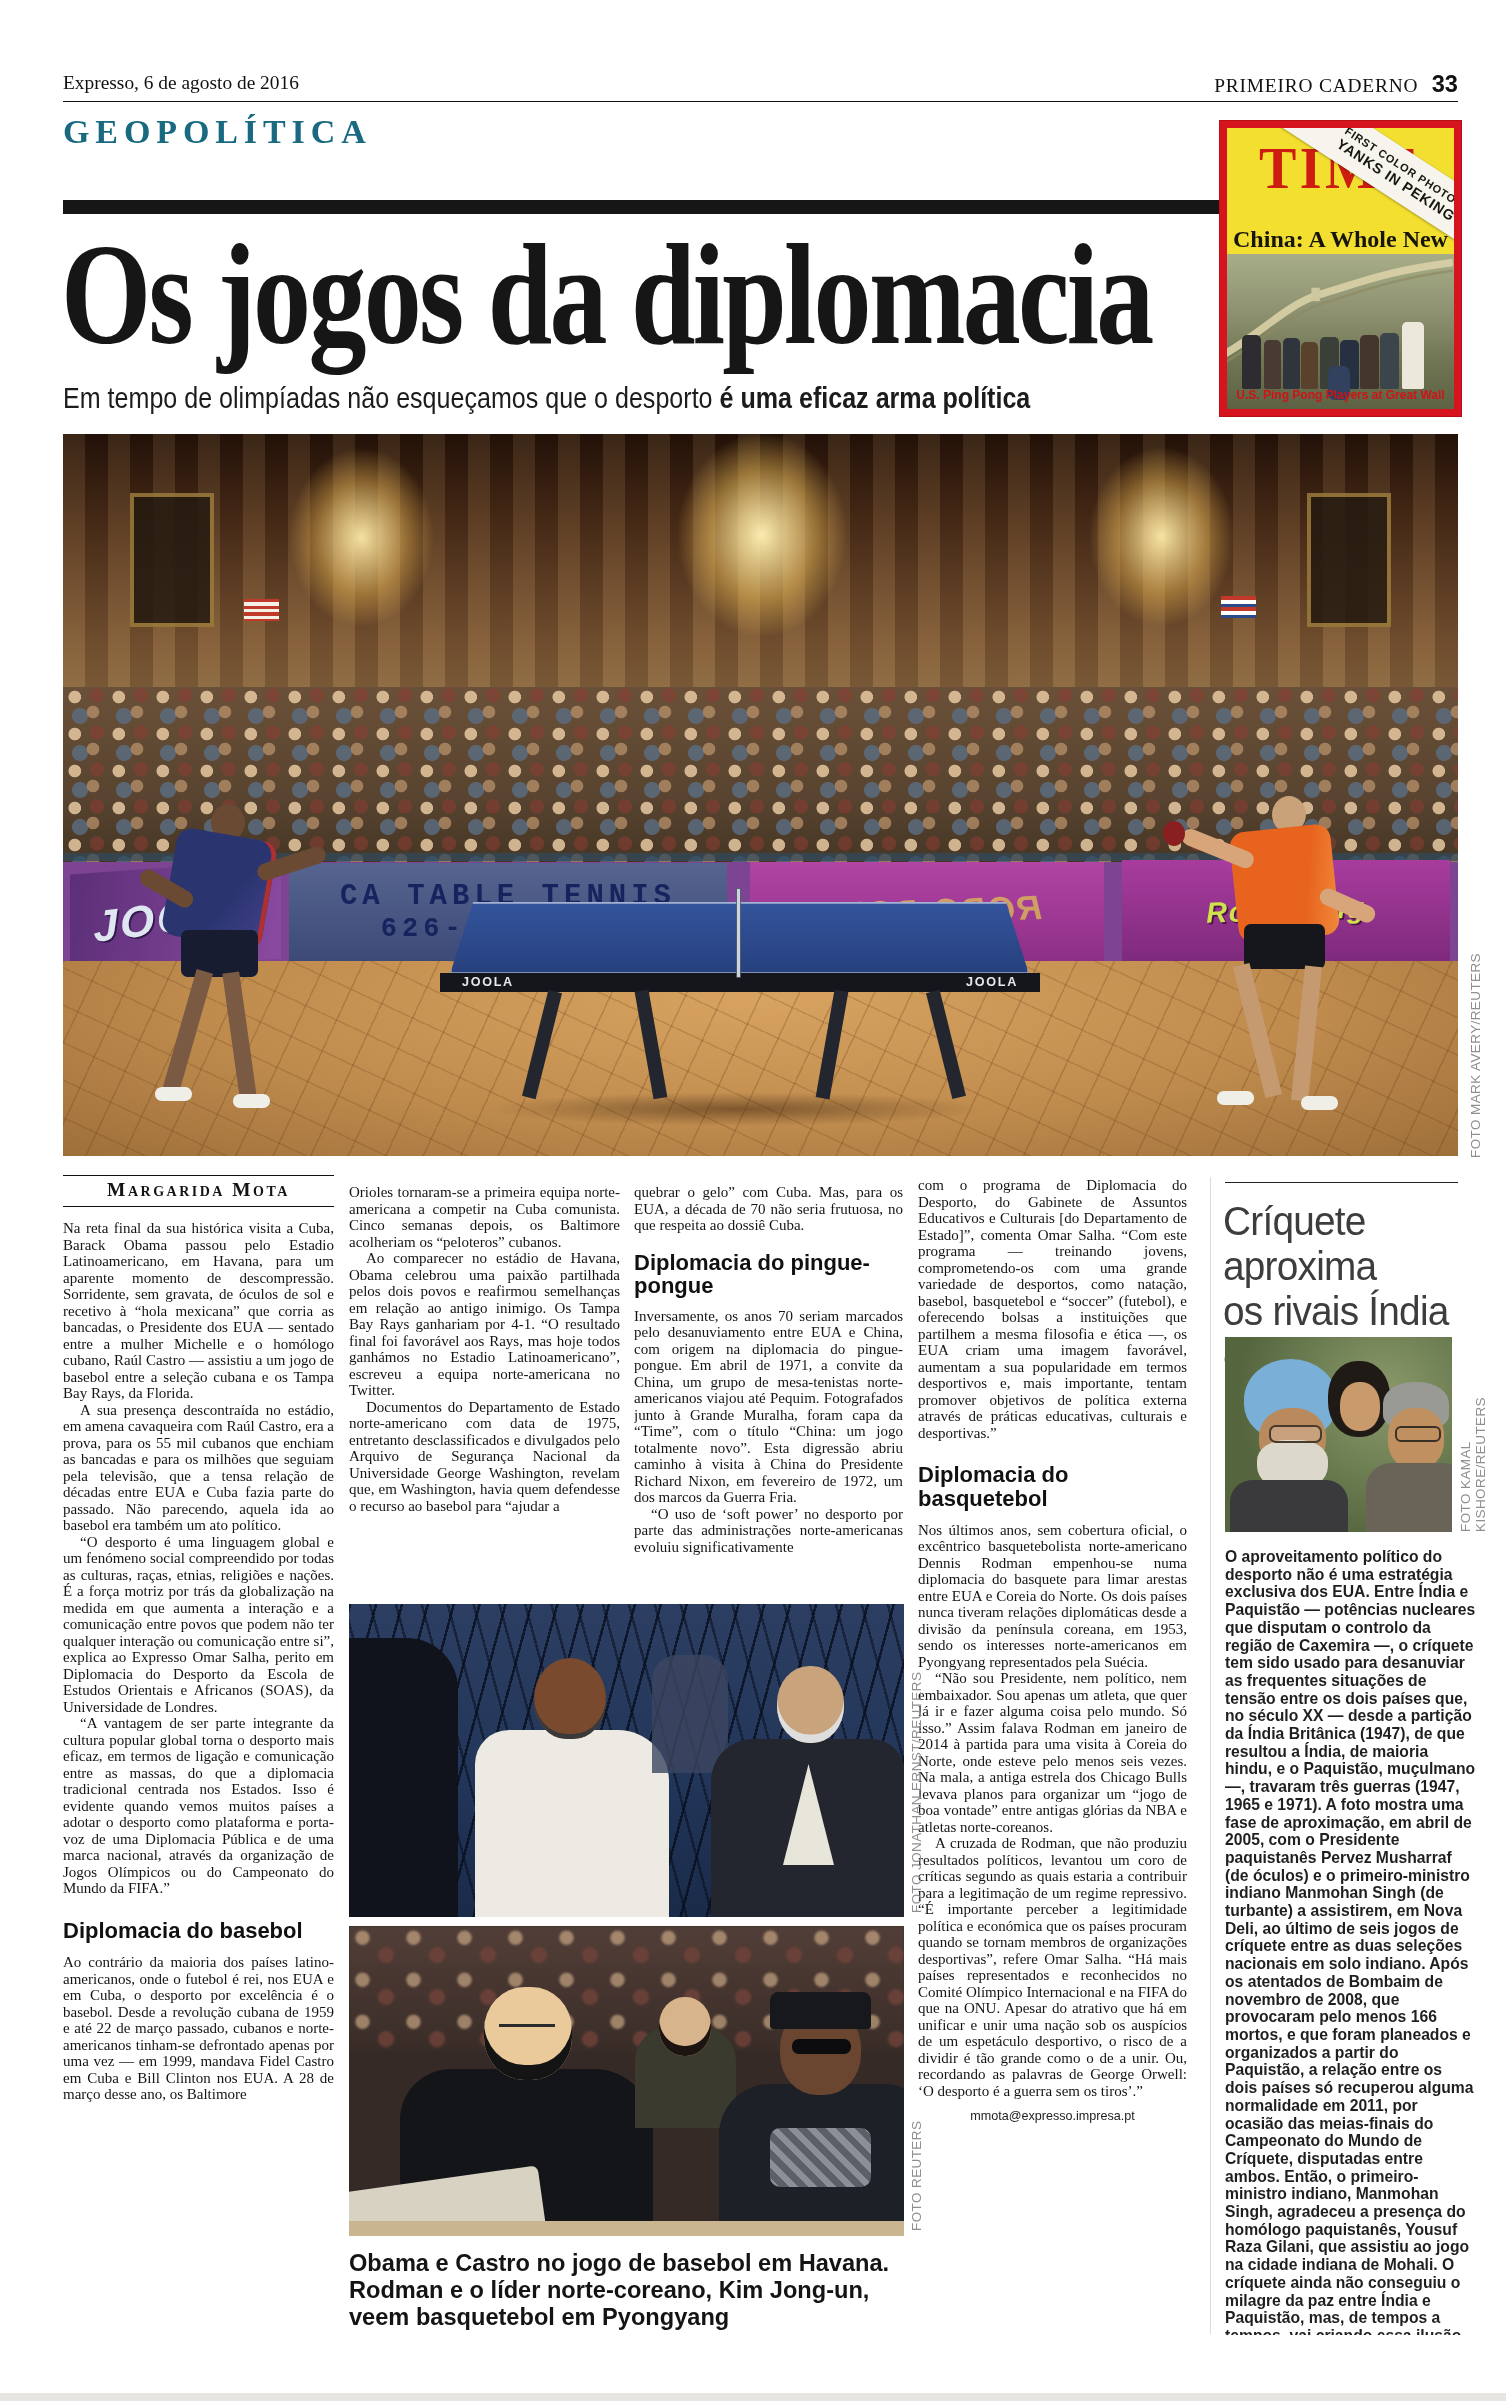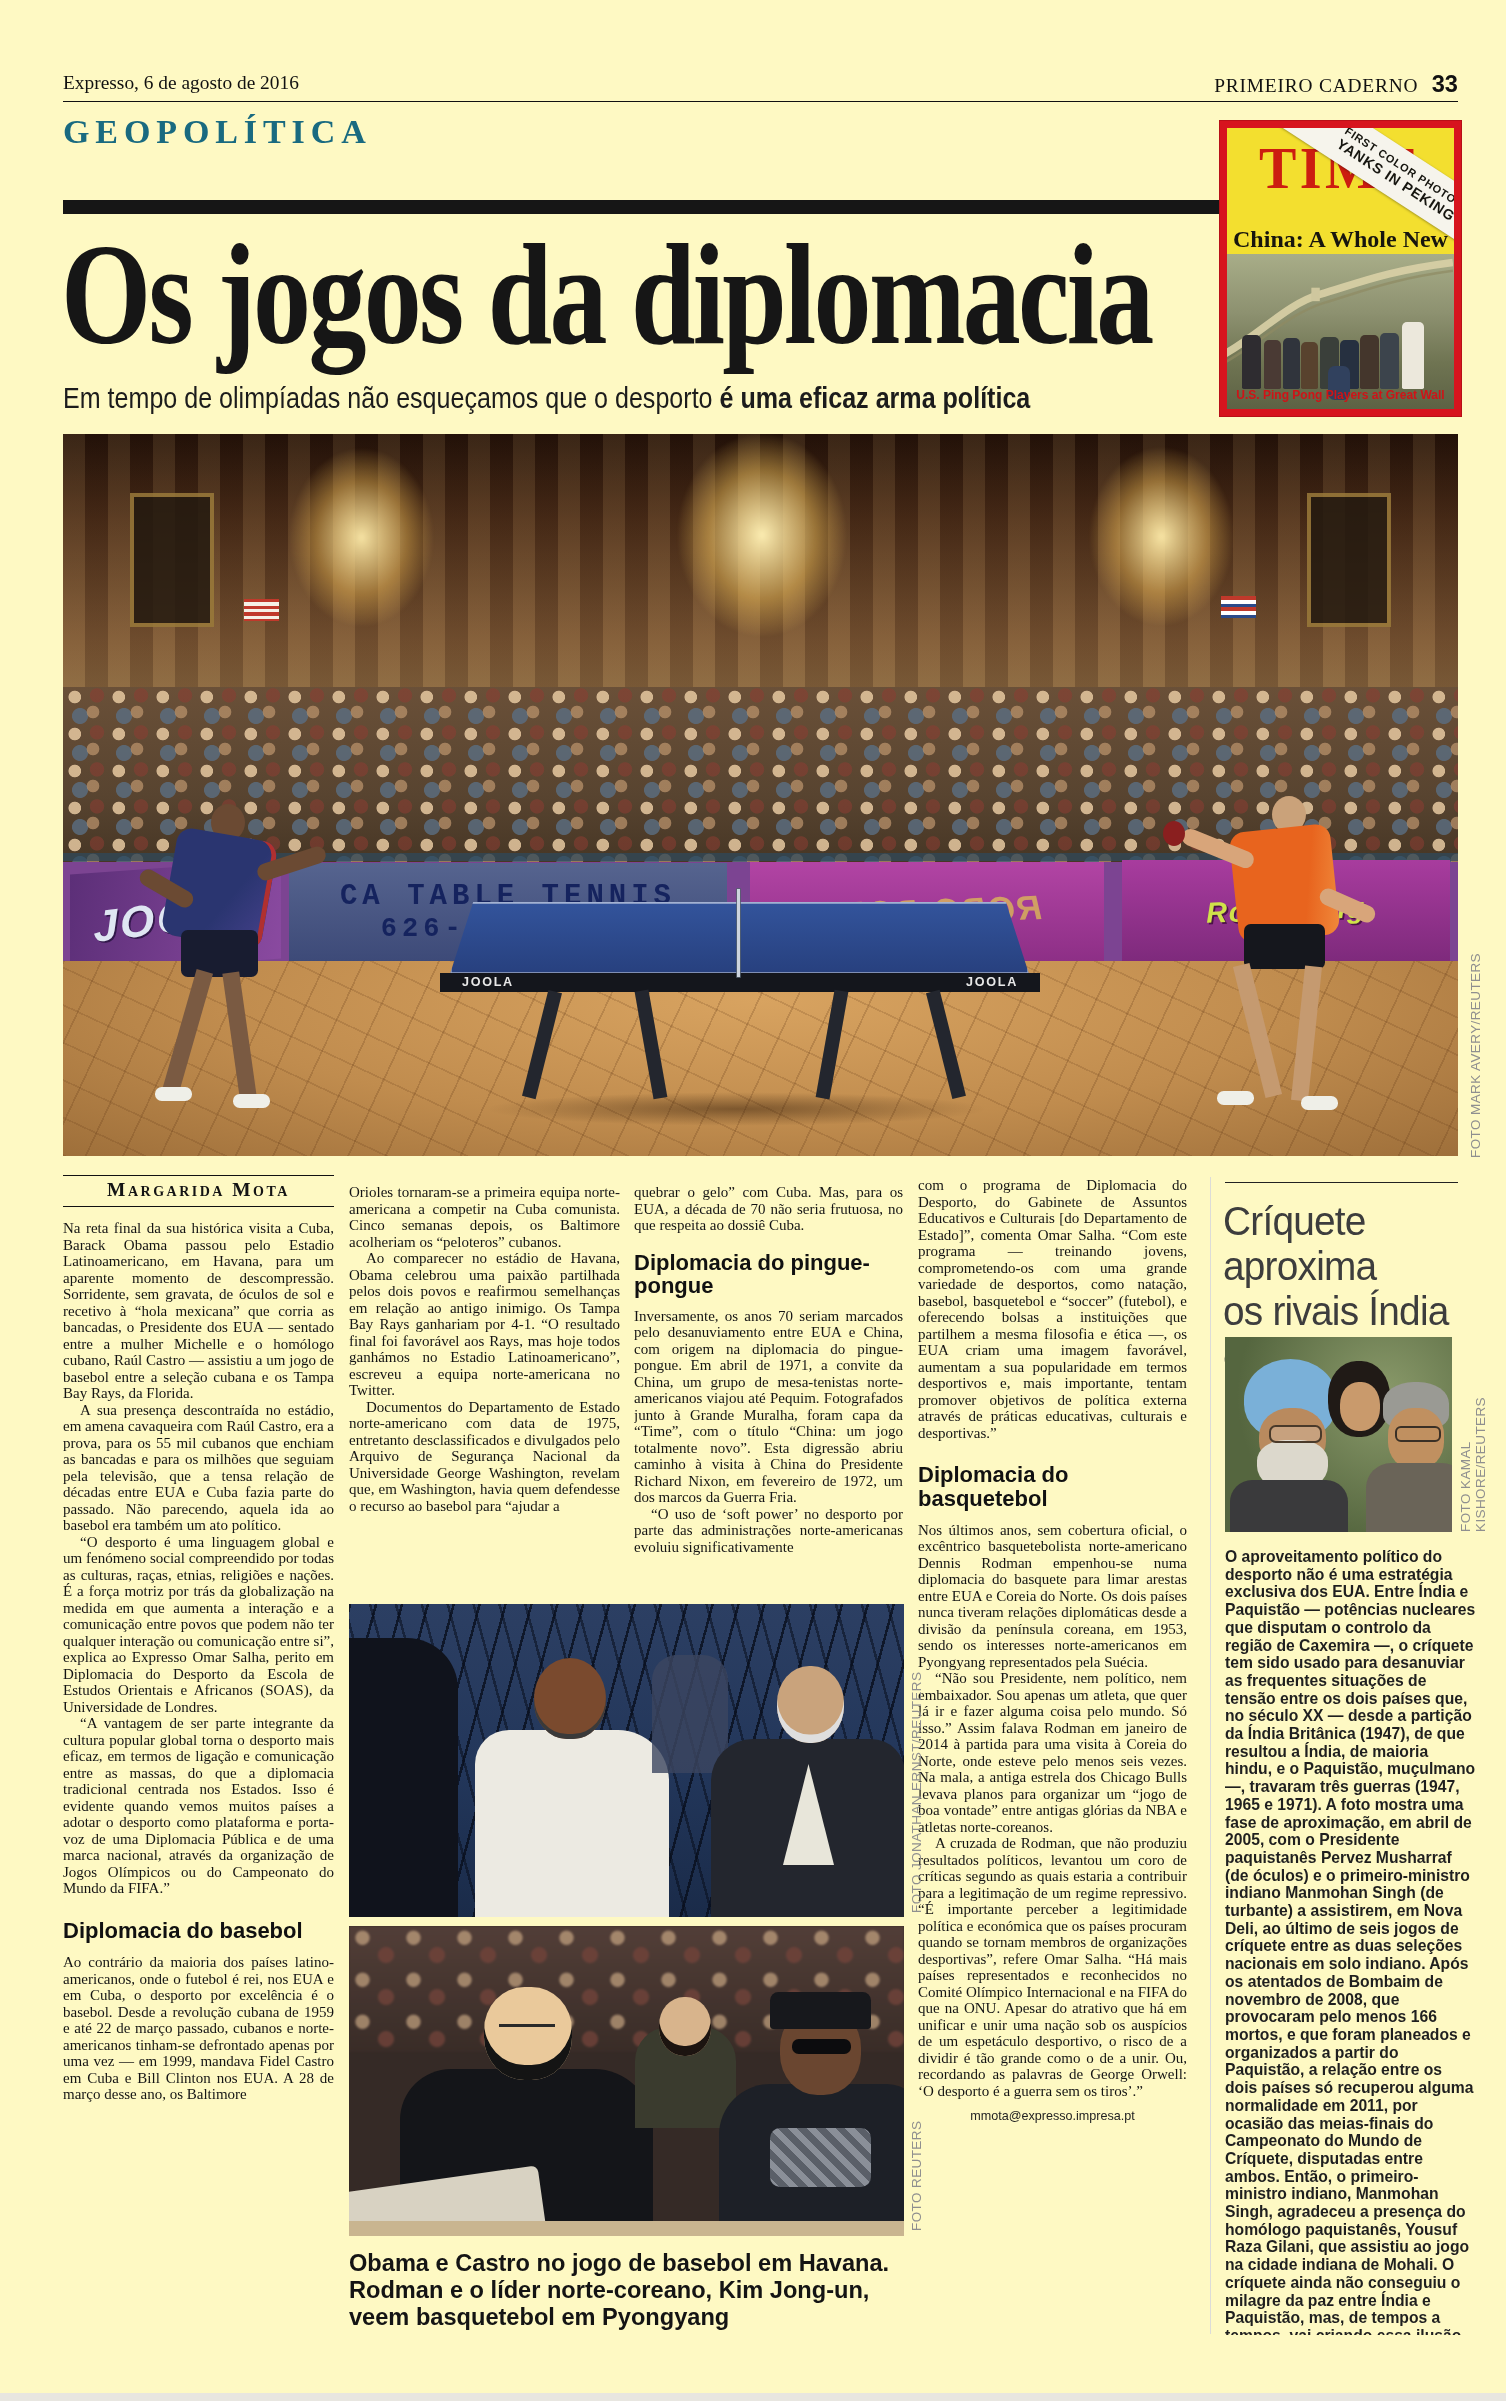--- a/index.html
+++ b/index.html
@@ -1,16 +1,16 @@
 <!DOCTYPE html>
 <html lang="pt" style="font-size:13.5px"><head>
 <meta charset="utf-8">
 <style>
   html,body{margin:0;padding:0;background:#e8e6e0;}
-  .page{position:relative;width:1506px;height:2393px;background:#fef9c3;margin:0 auto;
+  .page{position:relative;width:1506px;height:2393px;background:#ffffff;margin:0 auto;
         font-family:"Liberation Serif",serif;color:#141414;overflow:hidden;}
 
   
   .hdr-date{position:absolute;left:63px;top:72px;font-size:19.4px;color:#111;}
   .hdr-right{position:absolute;right:48px;top:71px;font-size:19.4px;color:#111;letter-spacing:0.8px;}
   .hdr-right b{font-family:"Liberation Sans",sans-serif;font-size:23.6px;margin-left:13.5px;letter-spacing:0;}
   .hdr-rule{position:absolute;left:63px;right:48px;top:101px;border-top:1.3px solid #111;}
   .kicker{position:absolute;left:63px;top:113px;font-size:34px;font-weight:bold;letter-spacing:5.9px;color:#196a80;}
 
   

